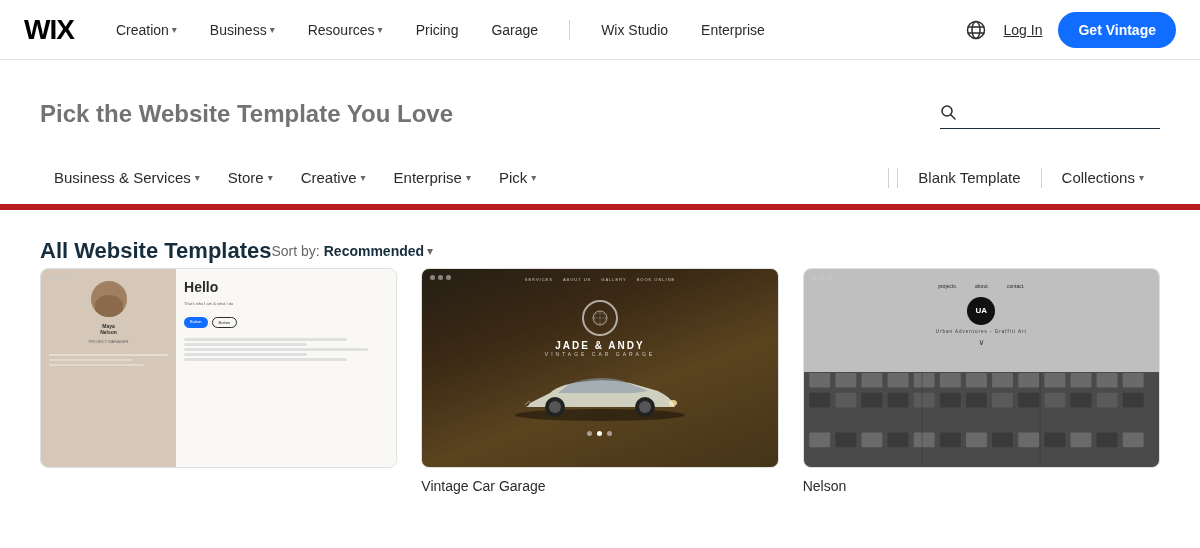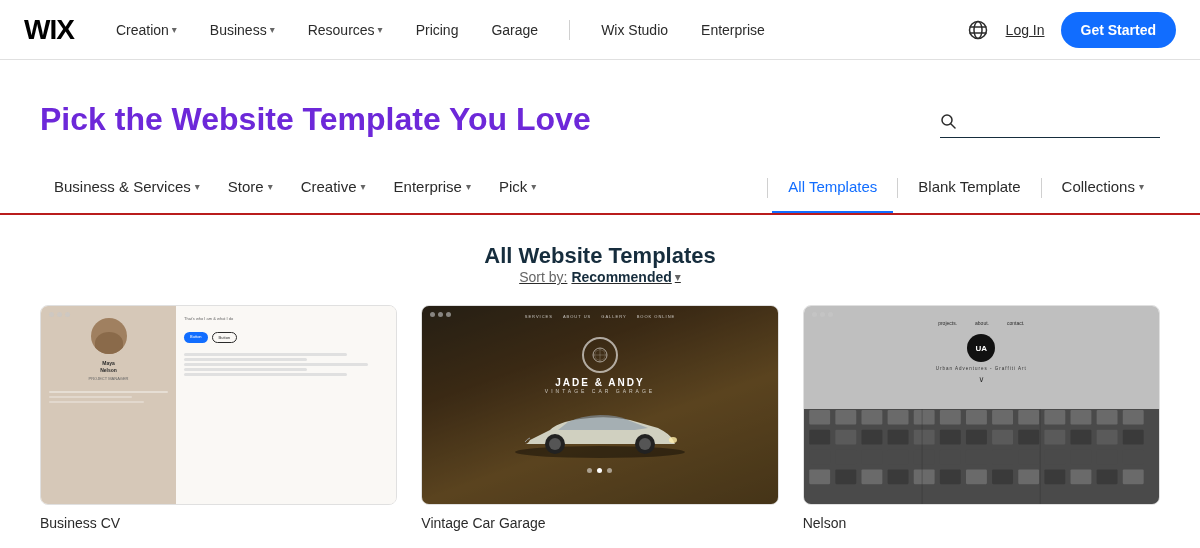--- a/index.html
+++ b/index.html
@@ -83,23 +83,23 @@
     }
 
     
     .hero {
       padding: 40px 40px 24px 40px;
       display: flex;
       align-items: flex-end;
       justify-content: space-between;
     }
     .hero-title {
-      font-size: 32px;
+      font-size: 24px;
       font-weight: 700;
-      color: #6d28d9;
+      color: #737373;
       line-height: 1.2;
     }
     .hero-search {
       display: flex;
       align-items: center;
       border-bottom: 1.5px solid #162d3d;
       padding-bottom: 4px;
       min-width: 220px;
       gap: 8px;
     }
@@ -115,21 +115,21 @@
     .search-icon-btn {
       cursor: pointer;
       color: #2b2b2b;
     }
 
     
     .category-nav {
       display: flex;
       align-items: center;
       padding: 0 40px;
-      border-bottom: 2px solid #b91c1c;
+      border-bottom: 6px solid #b91c1c;
       background: #fff;
     }
     .cat-items {
       display: flex;
       align-items: center;
       gap: 0;
       flex: 1;
     }
     .cat-item {
       display: flex;
@@ -169,35 +169,33 @@
       border-bottom: 2px solid #116dff;
     }
 
     
     .main {
       padding: 28px 40px;
     }
     .section-header {
       display: flex;
       align-items: center;
-      margin-bottom: 20px;
-      flex-direction: column;
+      margin-bottom: 4px;
     }
     .section-title {
       font-size: 22px;
       font-weight: 700;
       color: #162d3d;
     }
     .sort-control {
       display: flex;
       align-items: center;
       font-size: 14px;
       color: #2b2b2b;
       cursor: pointer;
-      text-decoration: underline;
     }
     .sort-label { color: #666; }
     .sort-value { font-weight: 600; color: #162d3d; }
 
     
     .templates-grid {
       display: grid;
       grid-template-columns: repeat(3, 1fr);
       gap: 24px;
     }
@@ -445,21 +443,21 @@
   <div class="navbar-actions">
     <div class="globe-icon">
       <svg width="20" height="20" viewBox="0 0 20 20" fill="none">
         <circle cx="10" cy="10" r="8.5" stroke="#2b2b2b" stroke-width="1.5"></circle>
         <ellipse cx="10" cy="10" rx="4" ry="8.5" stroke="#2b2b2b" stroke-width="1.5"></ellipse>
         <line x1="1.5" y1="7" x2="18.5" y2="7" stroke="#2b2b2b" stroke-width="1.5"></line>
         <line x1="1.5" y1="13" x2="18.5" y2="13" stroke="#2b2b2b" stroke-width="1.5"></line>
       </svg>
     </div>
     <span class="login-link">Log In</span>
-    <button class="get-started-btn">Get Started</button>
+    <button class="get-started-btn">Get Vintage</button>
   </div>
 </nav>
 
 <div class="hero">
   <h1 class="hero-title">Pick the Website Template You Love</h1>
   <div class="hero-search">
     <span class="search-icon-btn">
       <svg width="16" height="16" viewBox="0 0 16 16" fill="none">
         <circle cx="7" cy="7" r="5" stroke="#2b2b2b" stroke-width="1.5"></circle>
         <line x1="11" y1="11" x2="15" y2="15" stroke="#2b2b2b" stroke-width="1.5" stroke-linecap="round"></line>
@@ -487,23 +485,20 @@
       <span class="nav-chevron">▾</span>
     </div>
     <div class="cat-item">
       <span>Pick</span>
       <span class="nav-chevron">▾</span>
     </div>
   </div>
 
   <div class="cat-right">
     <div class="cat-separator" style="width:1px;height:20px;background:#d0d0d0;margin:0 4px;"></div>
-    <div class="cat-right-item active">
-      <span>All Templates</span>
-    </div>
     <div class="cat-separator" style="width:1px;height:20px;background:#d0d0d0;margin:0 4px;"></div>
     <div class="cat-right-item">
       <span>Blank Template</span>
     </div>
     <div class="cat-separator" style="width:1px;height:20px;background:#d0d0d0;margin:0 4px;"></div>
     <div class="cat-right-item">
       <span>Collections</span>
       <span class="nav-chevron">▾</span>
     </div>
   </div>
@@ -536,36 +531,36 @@
             </div>
             <div class="thumb-biz-cv-name">Maya<br>Nelson</div>
             <div class="thumb-biz-cv-tag">PROJECT MANAGER</div>
             <div style="margin-top:10px;width:100%;">
               <div style="height:2px;background:rgba(255,255,255,0.4);border-radius:1px;margin-bottom:3px;"></div>
               <div style="height:2px;background:rgba(255,255,255,0.3);border-radius:1px;width:70%;margin-bottom:3px;"></div>
               <div style="height:2px;background:rgba(255,255,255,0.3);border-radius:1px;width:80%;"></div>
             </div>
           </div>
           <div class="thumb-biz-cv-right">
+            <div class="thumb-hello">Hello</div>
             <div class="thumb-sub">That's who I am &amp; what I do</div>
             <div class="thumb-btns">
               <div class="thumb-btn-blue">Button</div>
               <div class="thumb-btn-outline">Button</div>
             </div>
             <div class="thumb-lines">
               <div class="thumb-line w80"></div>
               <div class="thumb-line w60"></div>
               <div class="thumb-line w90"></div>
               <div class="thumb-line w60"></div>
               <div class="thumb-line w80"></div>
             </div>
           </div>
         </div>
       </div>
-      <div class="template-name">Business CV</div>
     </div>
 
     <div class="template-card">
       <div class="template-thumb">
         <div class="thumb-dots">
           <div class="thumb-dot-small"></div>
           <div class="thumb-dot-small"></div>
           <div class="thumb-dot-small"></div>
         </div>
         <div class="thumb-car" style="width:100%;height:100%;display:flex;flex-direction:column;align-items:center;justify-content:center;">

